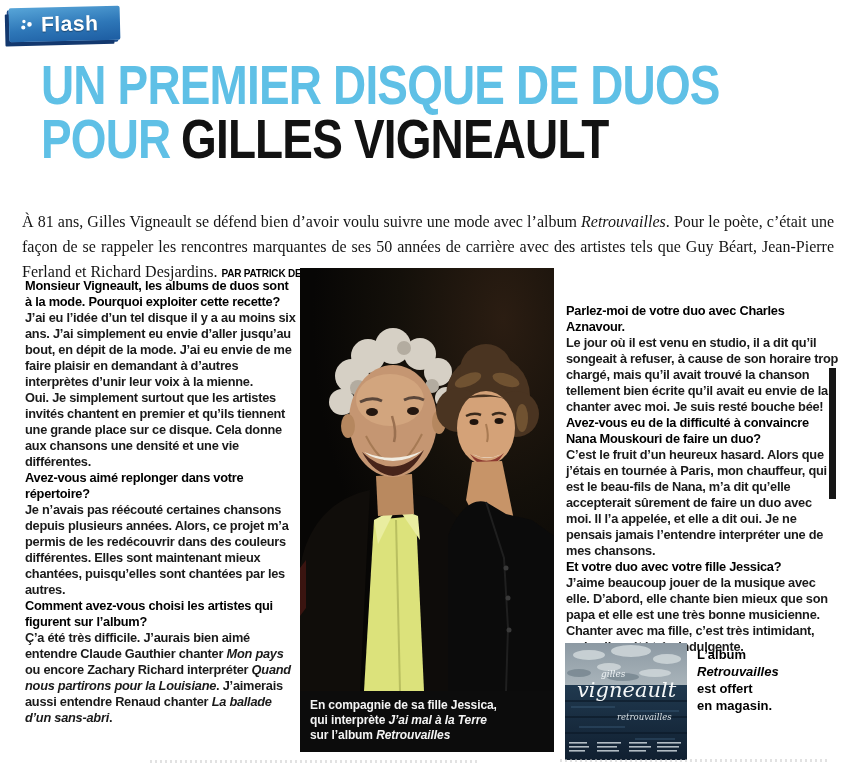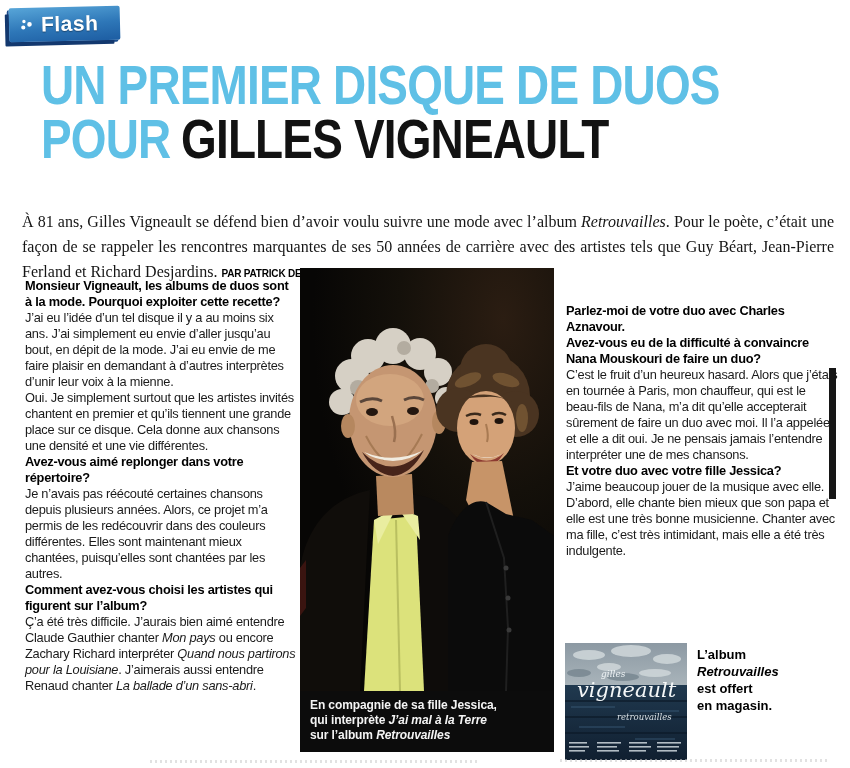--- a/index.html
+++ b/index.html
@@ -27,21 +27,21 @@
     text-align:justify;color:#151515;margin-top:24px;}
   .intro i{font-style:italic;}
   .intro .byline{font-family:"Liberation Sans",sans-serif;font-weight:bold;
     font-size:10px;letter-spacing:-0.2px;color:#000;}
 
   
   .col{position:absolute;top:268px;width:272px;font-size:12.8px;line-height:16px;
     letter-spacing:-0.25px;color:#1a1a1a;}
   .col-left{left:25px;margin-top:10px;}
   .col-right{left:566px;margin-top:35px;}
-  .col p{margin:0;}
+  .col p{margin:0;font-weight:bold;}
   .col p.q{font-weight:bold;color:#000;}
   .col i{font-style:italic;}
 
   
   .photo-block{position:absolute;left:300px;top:268px;width:254px;}
   .photo{display:block;width:254px;height:423px;}
   .caption{background:#0c0c0c;color:#f4f4f4;padding:7px 20px 9px 10px;
     font-weight:bold;font-size:12px;line-height:15px;letter-spacing:-0.1px;}
   .caption i{font-style:italic;}
 
@@ -177,20 +177,21 @@
     </svg>
     <div class="caption">
       <span>En compagnie de sa fille Jessica,</span><br>
       <span>qui interprète </span><i>J’ai mal à la Terre</i><br>
       <span>sur l’album </span><i>Retrouvailles</i>
     </div>
   </div>
 
   <div class="col col-right">
     <p class="q">Parlez-moi de votre duo avec Charles Aznavour.</p>
+    <p class="a">Le jour où il est venu en studio, il a dit qu’il songeait à refuser, à cause de son horaire trop chargé, mais qu’il avait trouvé la chanson tellement bien écrite qu’il avait eu envie de la chanter avec moi. Je suis resté bouche bée!</p>
     <p class="q">Avez-vous eu de la difficulté à convaincre Nana Mouskouri de faire un duo?</p>
     <p class="a">C’est le fruit d’un heureux hasard. Alors que j’étais en tournée à Paris, mon chauffeur, qui est le beau-fils de Nana, m’a dit qu’elle accepterait sûrement de faire un duo avec moi. Il l’a appelée, et elle a dit oui. Je ne pensais jamais l’entendre interpréter une de mes chansons.</p>
     <p class="q">Et votre duo avec votre fille Jessica?</p>
     <p class="a">J’aime beaucoup jouer de la musique avec elle. D’abord, elle chante bien mieux que son papa et elle est une très bonne musicienne. Chanter avec ma fille, c’est très intimidant, mais elle a été très indulgente.</p>
   </div>
 
   <svg class="album-cover" viewBox="0 0 122 117" preserveAspectRatio="none">
     <defs>
       <linearGradient id="sky" x1="0" y1="0" x2="0" y2="1">
         <stop offset="0%" stop-color="#8c99a3"></stop>

